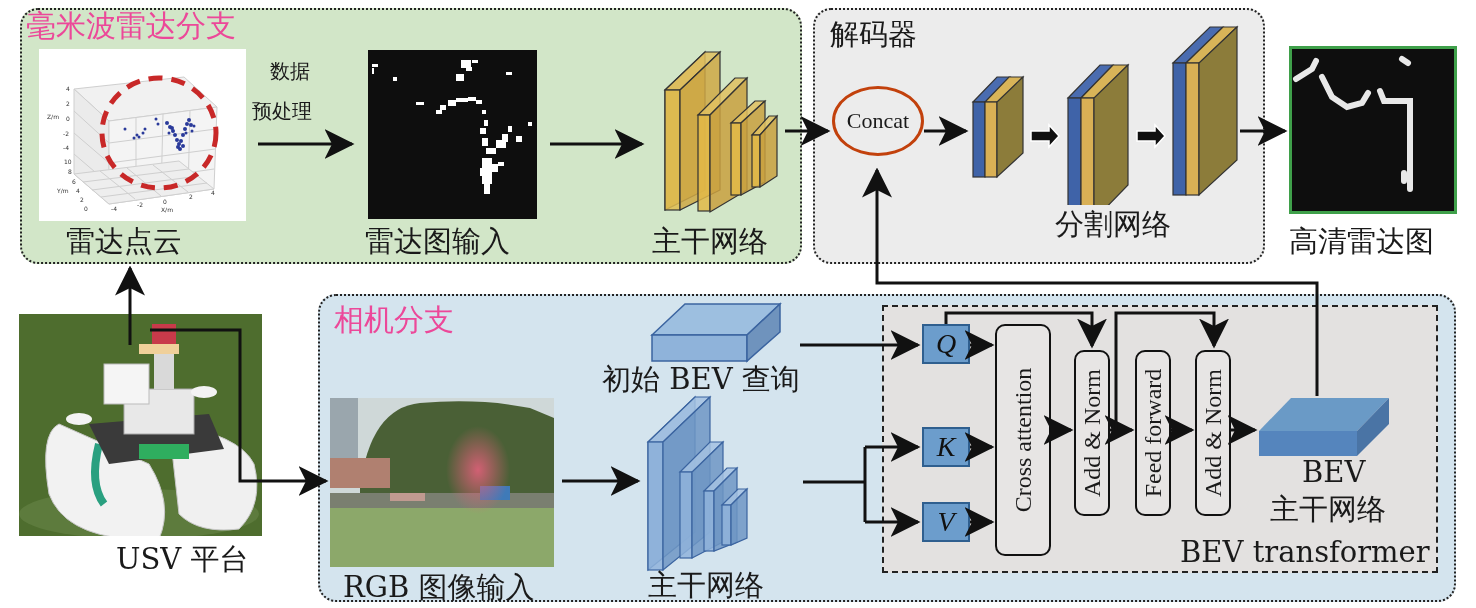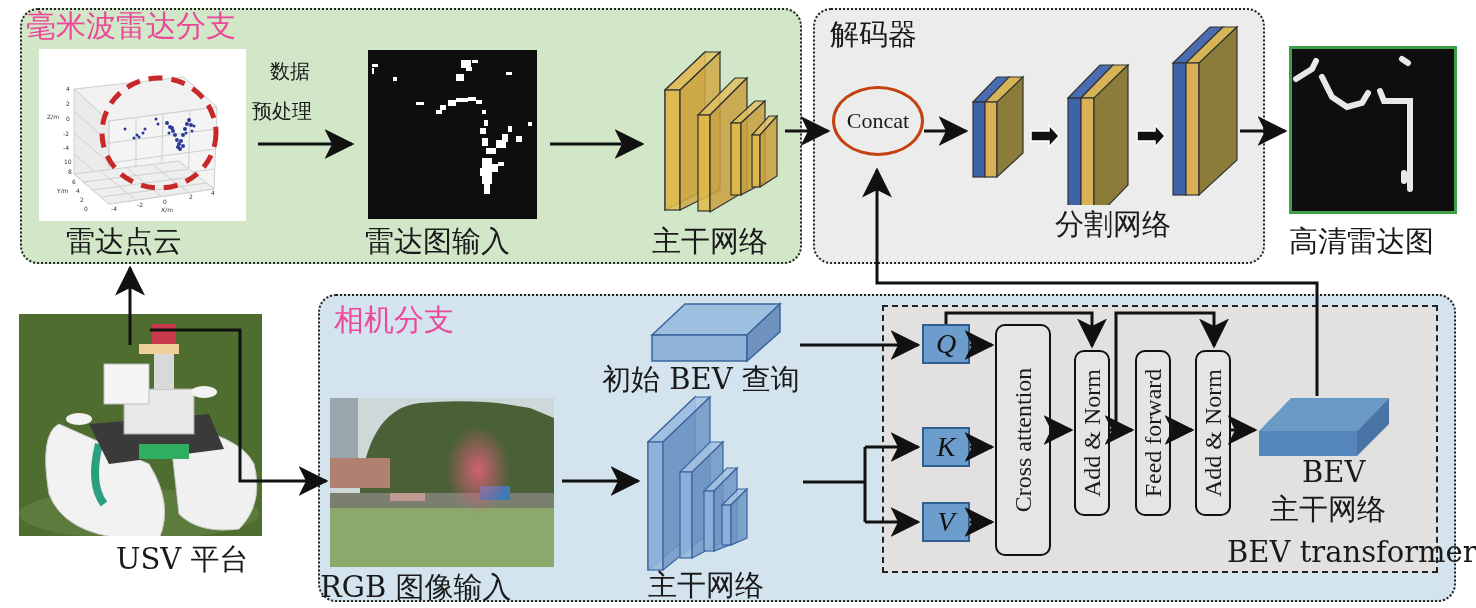--- a/index.html
+++ b/index.html
@@ -264,21 +264,21 @@
     <rect x="0" y="0" width="28" height="70" fill="#9aa6ad"></rect>
     <path d="M30,90 Q40,10 90,5 Q150,0 200,10 L224,20 L224,100 L30,100 Z" fill="#4a6036"></path>
     <rect x="0" y="60" width="60" height="30" fill="#b08070"></rect>
     <rect x="0" y="95" width="224" height="20" fill="#7a7f70"></rect>
     <rect x="60" y="95" width="35" height="8" fill="#c09a90"></rect>
     <rect x="150" y="88" width="30" height="14" fill="#3f7ab8"></rect>
     <rect x="0" y="110" width="224" height="59" fill="#8ca86a"></rect>
     <ellipse cx="148" cy="72" rx="32" ry="44" fill="url(#flare)"></ellipse>
   </svg>
 </div>
-<div class="abs label" style="left:320px; top:568px;">RGB 图像输入</div>
+<div class="abs label" style="left:343px; top:568px;">RGB 图像输入</div>
 
 <svg class="abs" style="left:650px; top:302px;" width="140" height="62">
   <g stroke="#3b64a0" stroke-width="1.5">
     <polygon points="2,33 35,2 130,2 97,33" fill="#9dbfe0"></polygon>
     <rect x="2" y="33" width="95" height="26" fill="#8fb3da"></rect>
     <polygon points="97,33 130,2 130,30 97,59" fill="#6f93bd"></polygon>
   </g>
 </svg>
 <div class="abs label" style="left:602px; top:360px;">初始 BEV 查询</div>
 
@@ -324,21 +324,21 @@
   <span class="vtext">Add &amp; Norm</span>
 </div>
 
 <svg class="abs" style="left:1257px; top:396px;" width="136" height="62">
   <polygon points="2,35 34,2 132,2 100,35" fill="#6a9ac6"></polygon>
   <rect x="2" y="35" width="98" height="25" fill="#5585bd"></rect>
   <polygon points="100,35 132,2 132,28 100,60" fill="#4a74a5"></polygon>
 </svg>
 <div class="abs label" style="left:1302px; top:455px;">BEV</div>
 <div class="abs label" style="left:1270px; top:490px;">主干网络</div>
-<div class="abs label" style="left:1180px; top:535px;margin-left:47px;">BEV transformer</div>
+<div class="abs label" style="left:1180px; top:535px;">BEV transformer</div>
 
 <svg class="overlay" width="1476" height="608">
   <defs>
     <marker id="ah" viewBox="0 0 12 12" refX="11" refY="6" markerWidth="10" markerHeight="10" orient="auto-start-reverse">
       <path d="M0,0 L12,6 L0,12 L3,6 Z" fill="#111"></path>
     </marker>
   </defs>
   <g stroke="#111" stroke-width="3" fill="none">
 
     <line x1="258" y1="144" x2="352" y2="144" marker-end="url(#ah)"></line>

